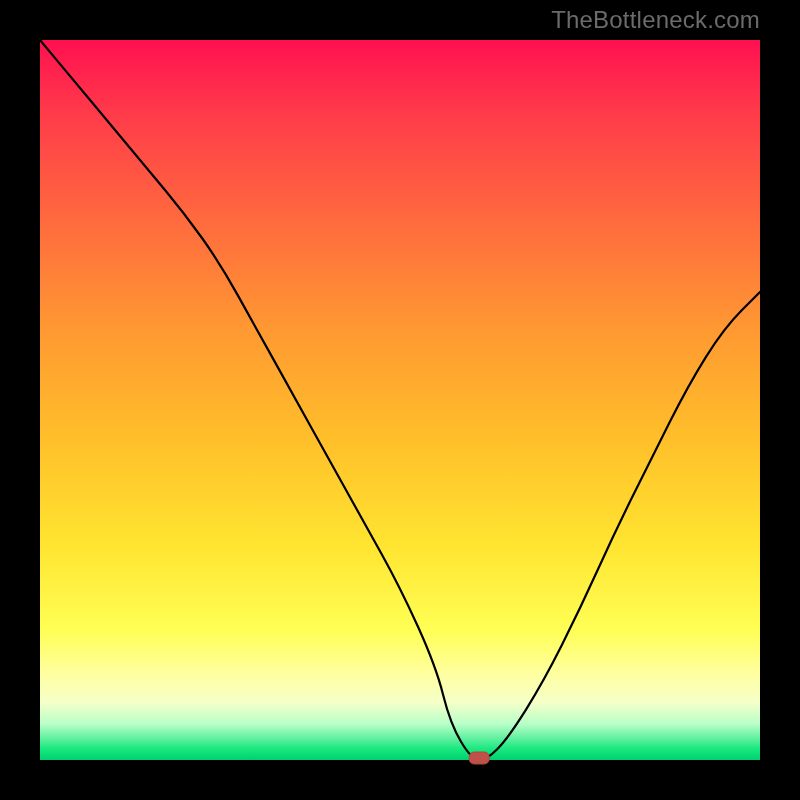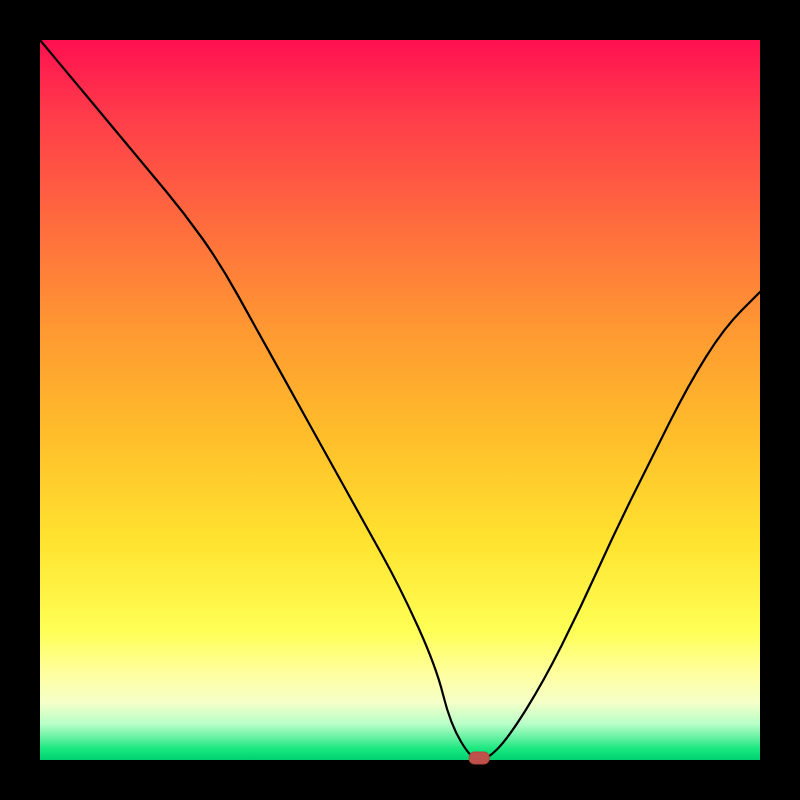--- a/index.html
+++ b/index.html
@@ -69,20 +69,21 @@
     font-size: 24px;
     font-weight: 400;
     letter-spacing: 0.2px;
     user-select: none;
   }
 </style>
 </head>
 <body>
 
 <div class="frame">
+  <div class="watermark">TheBottleneck.com</div>
 
   <div class="plot">
     <svg viewBox="0 0 720 720">
       <path class="curve" d="M 0 0 Q 0 0 18 21.600000000000023 Q 36 43.200000000000045 54 64.80000000000001 Q 72 86.39999999999998 90 108 Q 108 129.60000000000002 126 151.2 Q 144 172.79999999999995 162 198 Q 180 223.20000000000005 198 255.60000000000002 Q 216 288 234 320.4 Q 251.99999999999997 352.8 270 385.20000000000005 Q 288 417.6 306 450 Q 324 482.4 342 514.8 Q 360 547.2 378 586.8 Q 396.00000000000006 626.4 403.20000000000005 655.2 Q 410.4 684 421.2 702 Q 432 720 439.2 720 Q 446.4 720 457.2 709.2 Q 468 698.4 486 669.5999999999999 Q 503.99999999999994 640.8 522 604.8 Q 540 568.8 558 529.2 Q 576 489.6 594 453.6 Q 612 417.6 630 381.6 Q 648 345.59999999999997 666 316.79999999999995 Q 684 288 702 270 T 720 252"></path>
       <rect class="marker" x="429.2" y="712" width="20" height="12" rx="5" ry="5"></rect>
     </svg>
   </div>
 </div>
 
 </body></html>

